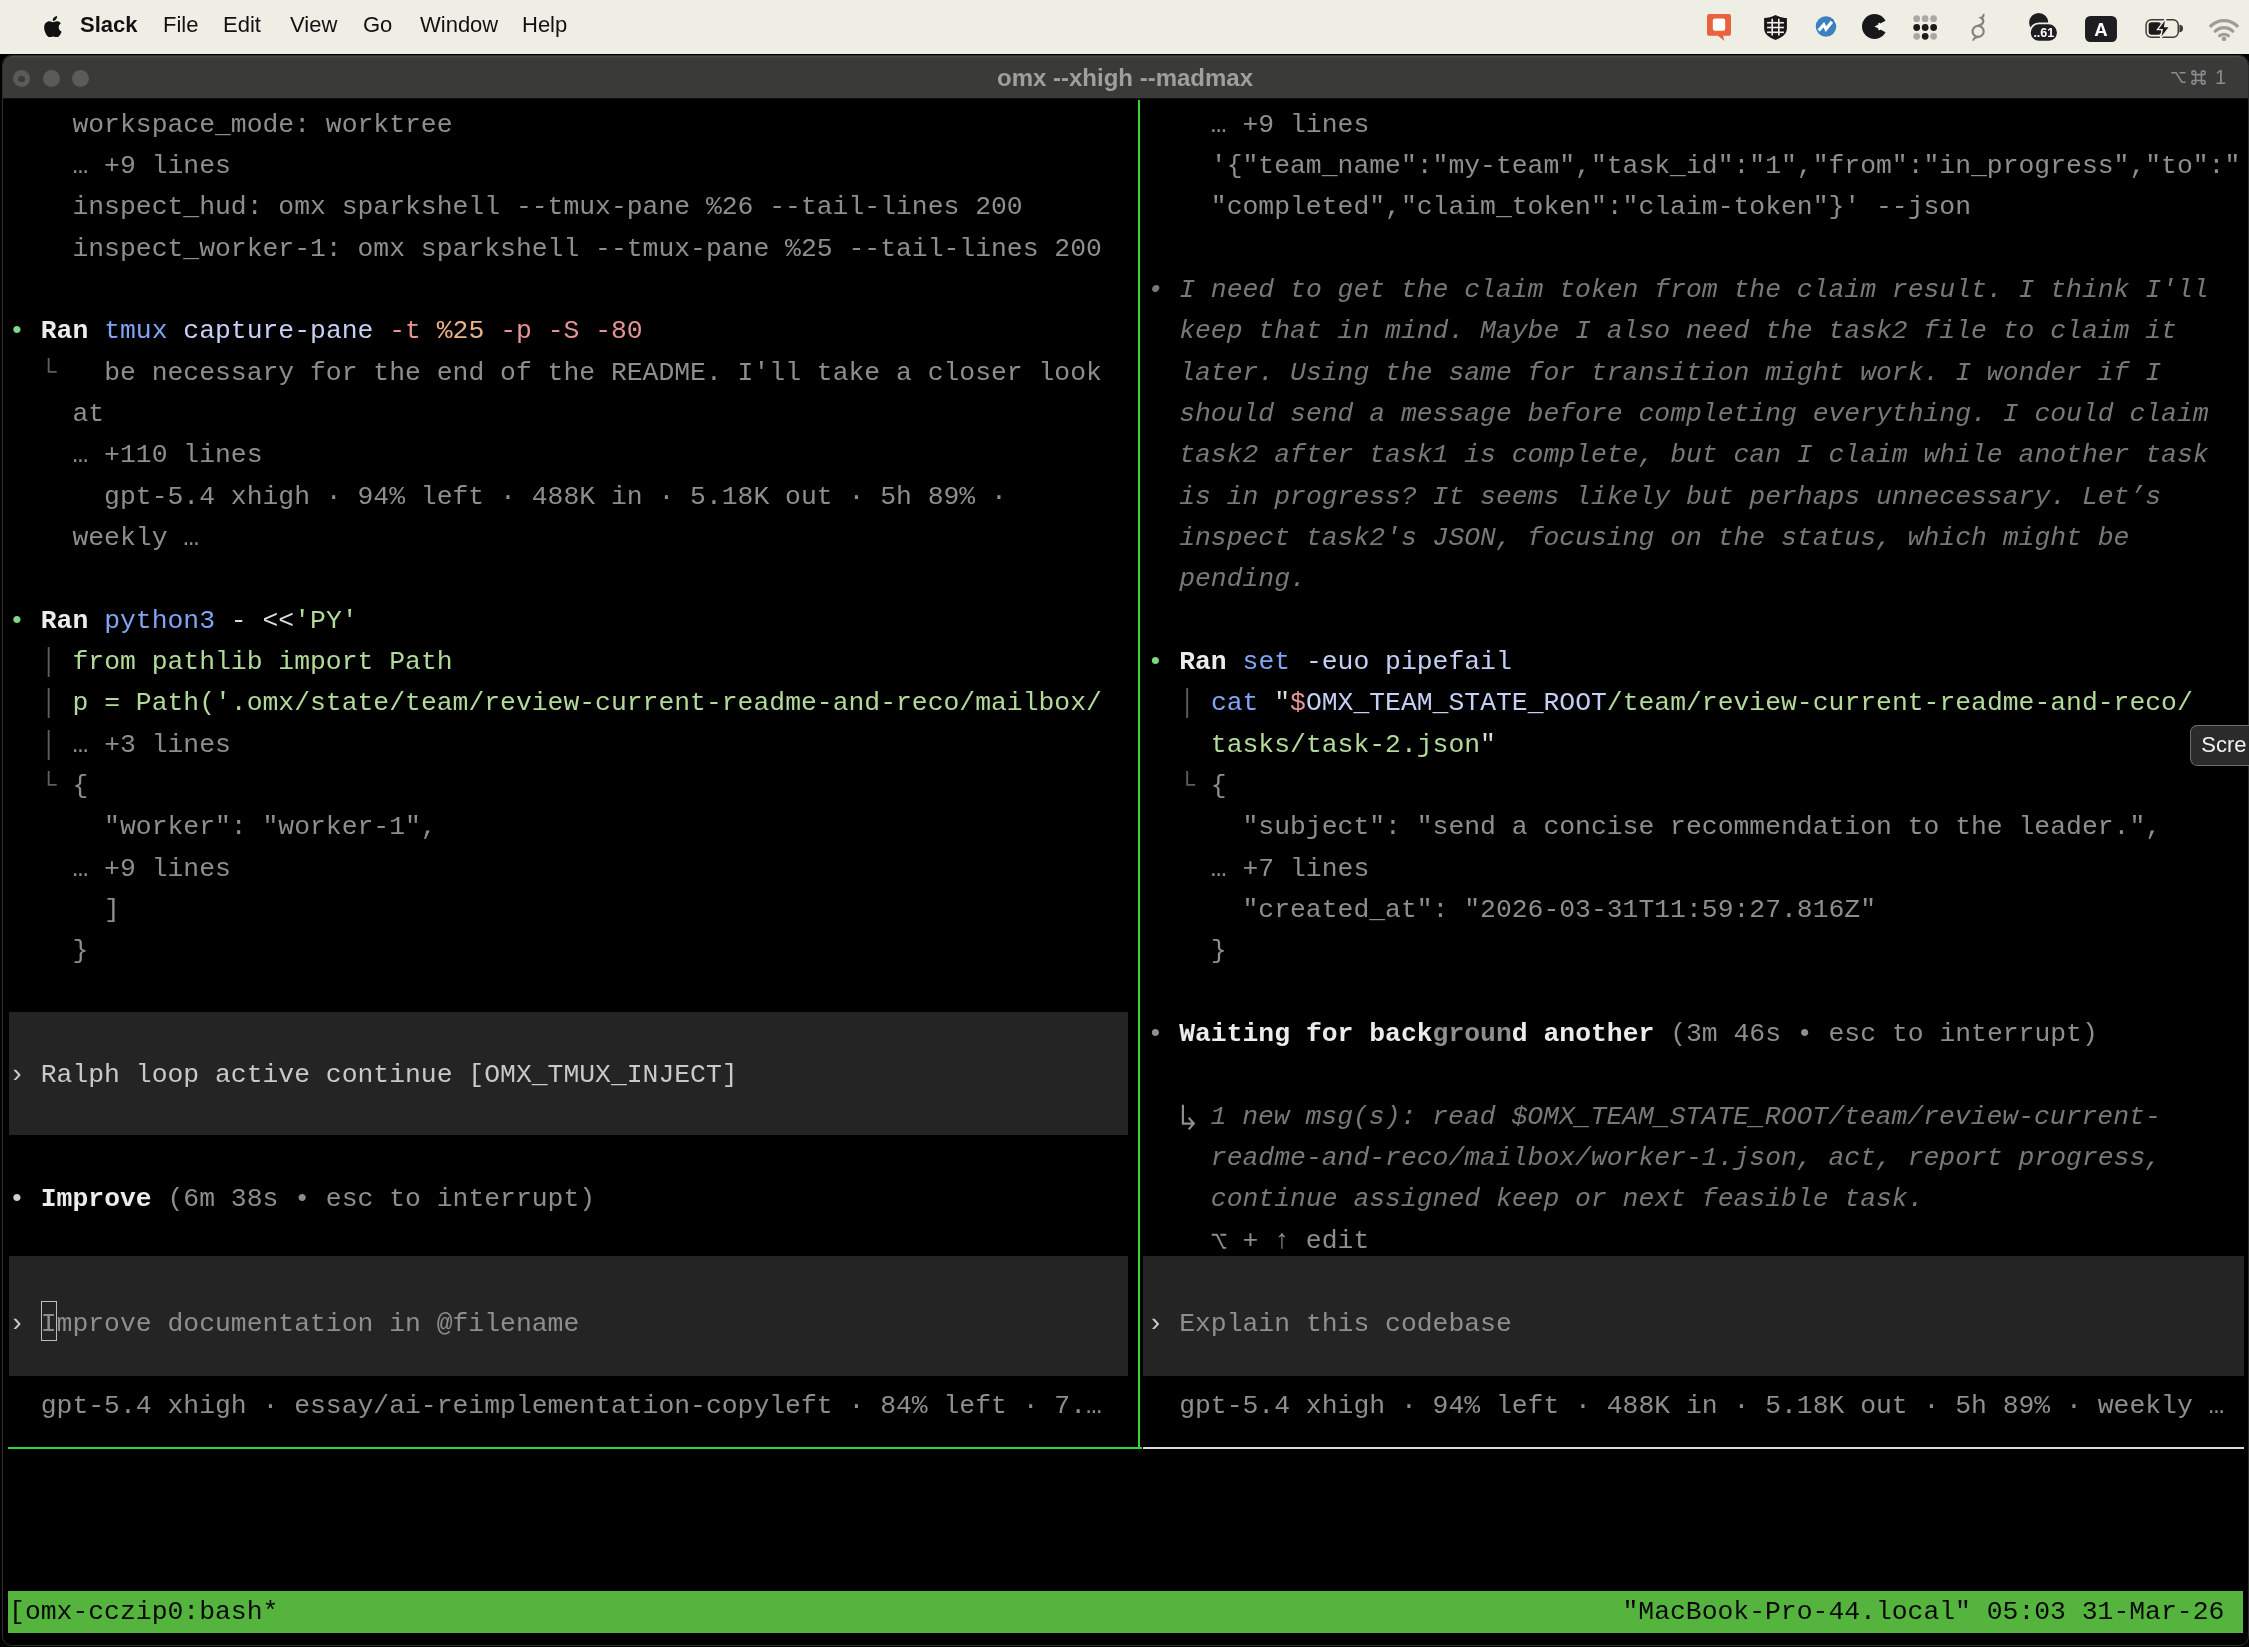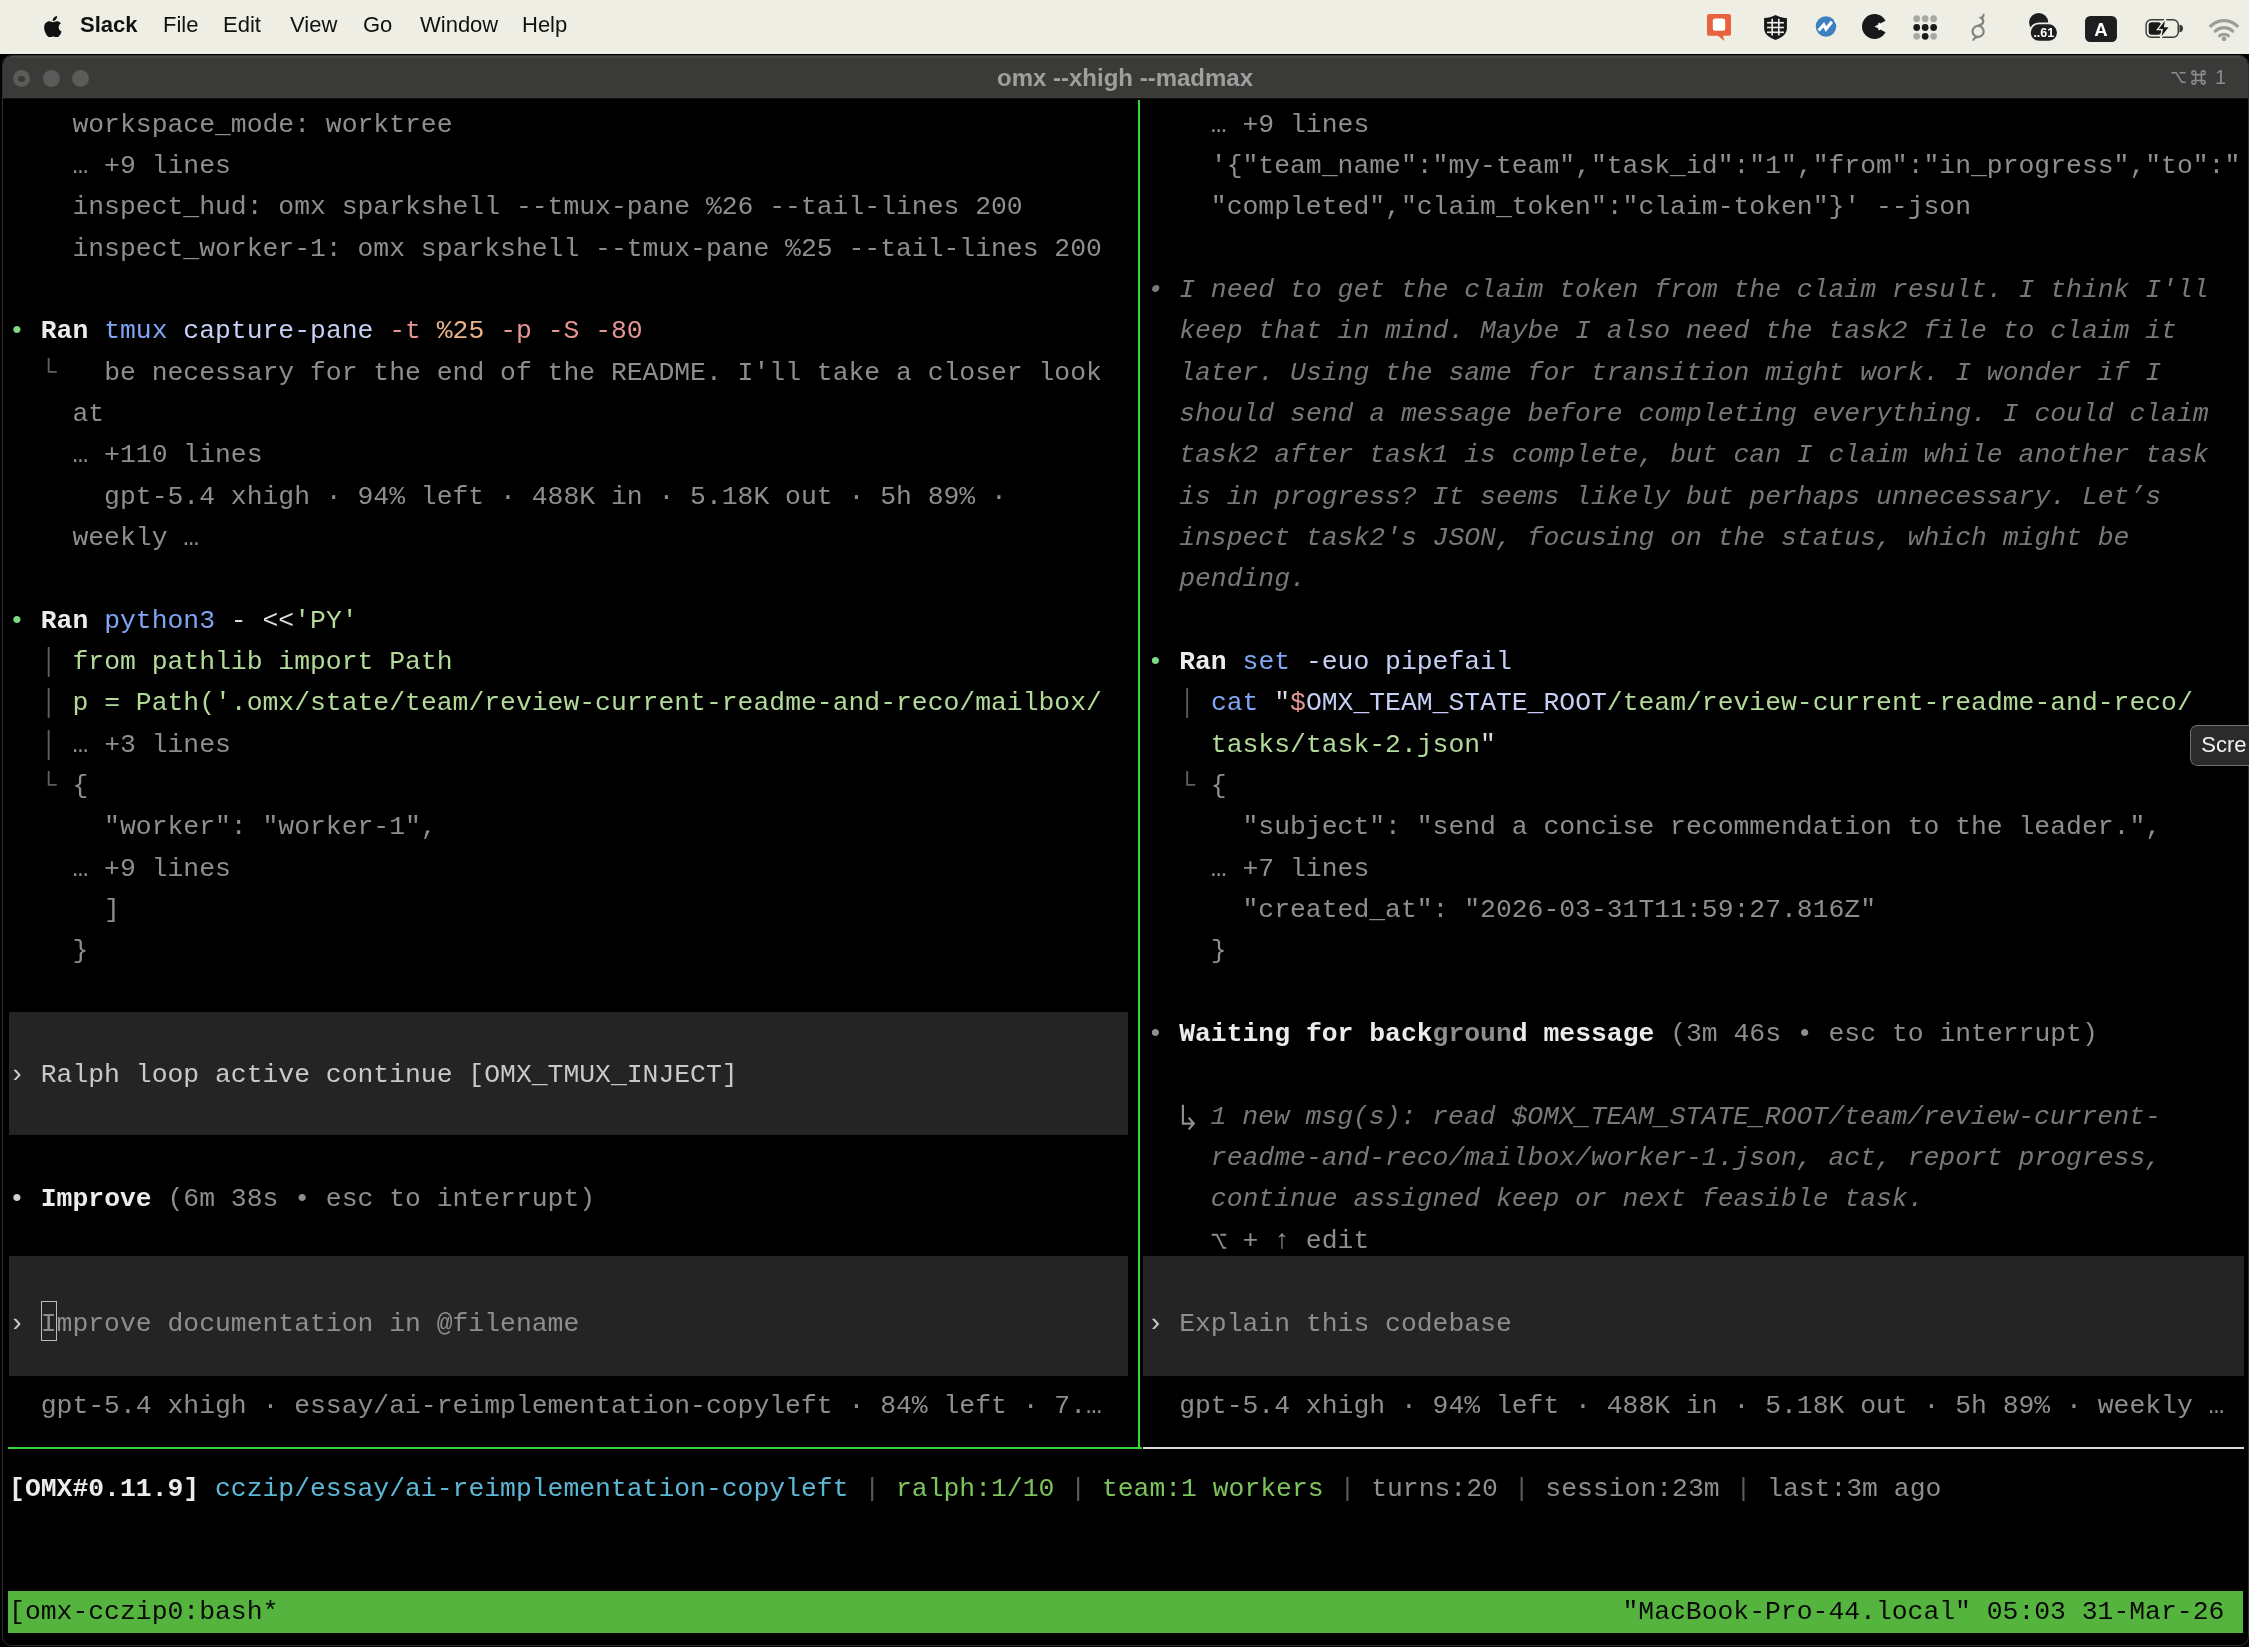--- a/index.html
+++ b/index.html
@@ -157,28 +157,27 @@
 <div class="row" style="top:462px;left:1145px;">  <span class="i">inspect task2's JSON, focusing on the status, which might be</span></div>
 <div class="row" style="top:503px;left:1145px;">  <span class="i">pending.</span></div>
 <div class="row" style="top:627px;left:1145px;">  <span class="gd">│</span> <span class="bl">cat</span> <span class="wh">"</span><span class="pk">$</span><span class="lv">OMX_TEAM_STATE_ROOT</span><span class="gn">/team/review-current-readme-and-reco/</span></div>
 <div class="row" style="top:586px;left:1145px;"><span class="bg">•</span> <b class="w">Ran</b> <span class="bl">set</span> <span class="lv">-euo pipefail</span></div>
 <div class="row" style="top:669px;left:1145px;">    <span class="gn">tasks/task-2.json</span><span class="wh">"</span></div>
 <div class="row" style="top:710px;left:1145px;">  <span class="gd">└</span> {</div>
 <div class="row" style="top:751px;left:1145px;">      "subject": "send a concise recommendation to the leader.",</div>
 <div class="row" style="top:793px;left:1145px;">    … +7 lines</div>
 <div class="row" style="top:834px;left:1145px;">      "created_at": "2026-03-31T11:59:27.816Z"</div>
 <div class="row" style="top:875px;left:1145px;">    }</div>
-<div class="row" style="top:958px;left:1145px;">• <b class="w">Waiting for back</b><b class="dim">groun</b><b class="w">d message</b> (3m 46s • esc to interrupt)</div>
+<div class="row" style="top:958px;left:1145px;">• <b class="w">Waiting for back</b><b class="dim">groun</b><b class="w">d another</b> (3m 46s • esc to interrupt)</div>
 <div class="row" style="top:1041px;left:1145px;"><span class="i" style="margin-left:63px">1 new msg(s): read $OMX_TEAM_STATE_ROOT/team/review-current-</span></div>
 <div class="row" style="top:1082px;left:1145px;">    <span class="i">readme-and-reco/mailbox/worker-1.json, act, report progress,</span></div>
 <div class="row" style="top:1123px;left:1145px;">    <span class="i">continue assigned keep or next feasible task.</span></div>
 <div class="row" style="top:1165px;left:1145px;">      + ↑ edit</div>
 <div class="row" style="top:1248px;left:1145px;"><span class="bt">›</span> Explain this codebase</div>
 <div class="row" style="top:1330px;left:1145px;">  gpt-5.4 xhigh · 94% left · 488K in · 5.18K out · 5h 89% · weekly …</div>
-<div class="row" style="top:1413px;left:6.6px;"><b class="w">[OMX#0.11.9]</b> <span class="cy">cczip/essay/ai-reimplementation-copyleft</span> <span class="sep">|</span> <span class="gr">ralph:1/10</span> <span class="sep">|</span> <span class="gr">team:1 workers</span> <span class="sep">|</span> turns:20 <span class="sep">|</span> session:23m <span class="sep">|</span> last:3m ago</div>
   <div style="position:absolute;left:5.9px;top:1535px;width:2235px;height:42px;background:#55b43e"></div>
   <div class="row" style="top:1535px;left:6.6px;line-height:42px;color:#0a0a0a">[omx-cczip0:bash*</div>
   <div class="row" style="top:1535px;left:1620px;line-height:42px;color:#0a0a0a">"MacBook-Pro-44.local" 05:03 31-Mar-26</div>
   <svg style="position:absolute;left:1177px;top:1047px" width="16" height="29.5" viewBox="0 0 22 40" fill="none" stroke="#8e8e8e" stroke-width="3">
       <path d="M4 2 v26 h14 M12 20 l7 8 -7 8"></path>
     </svg>
   <svg style="position:absolute;left:1208px;top:1175px" width="16" height="20.7" viewBox="0 0 22 28" fill="none" stroke="#8e8e8e" stroke-width="2.6">
       <path d="M1 5 h7 l9 18 h4 M13 5 h8"></path>
     </svg>
 </div>

